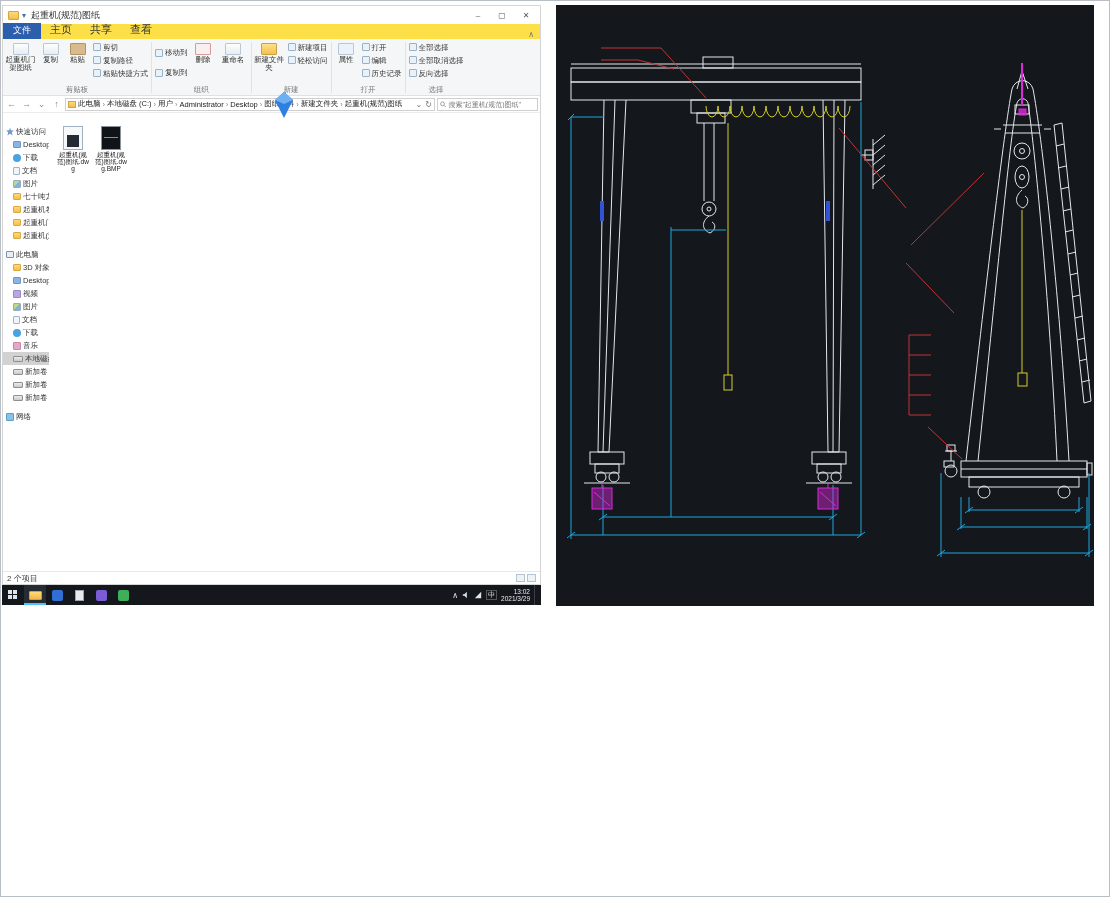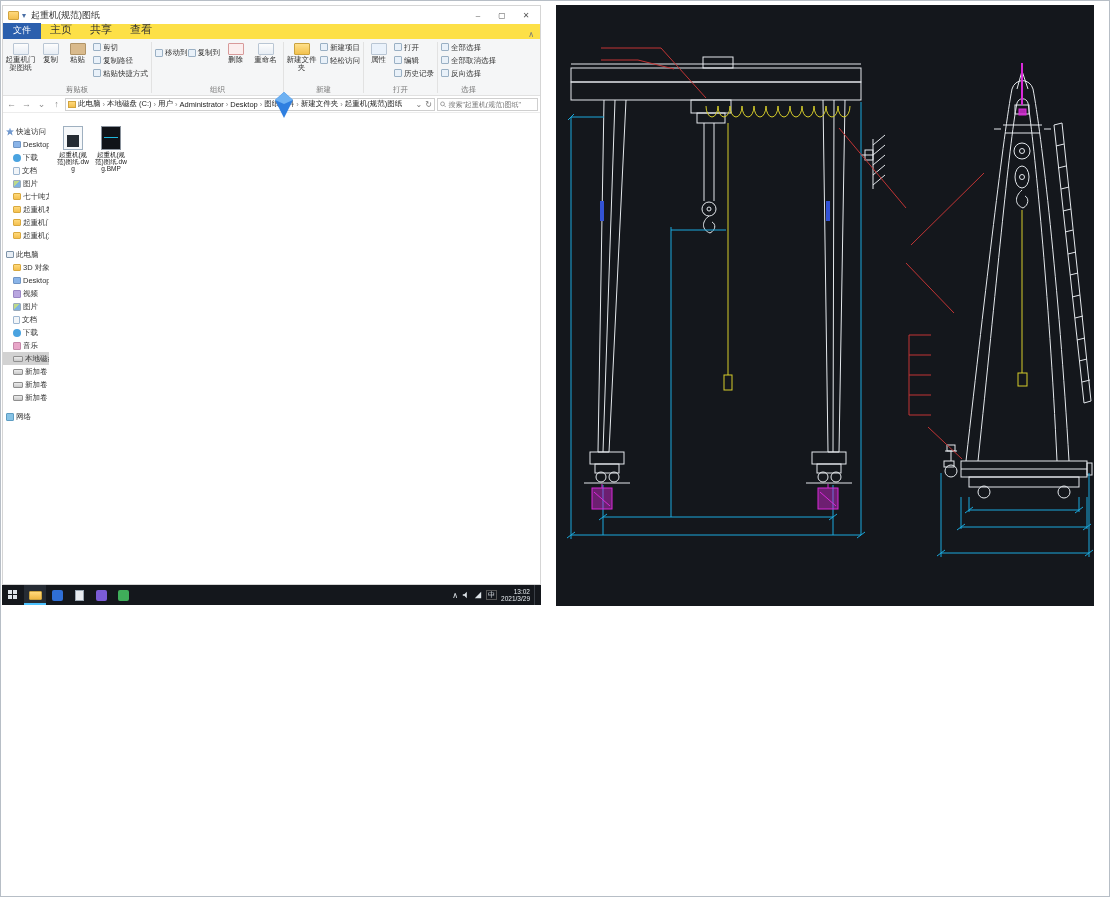--- a/index.html
+++ b/index.html
@@ -25,21 +25,21 @@
   .rbig{width:33px;display:flex;flex-direction:column;align-items:center;padding-top:2px;font-size:7.5px;line-height:8px;text-align:center;color:#333}
   .rbig.narrow{width:27px}
   .bico{width:16px;height:12px;margin:1px 0 1px;border:1px solid #b9c6d4;background:linear-gradient(#fdfdfd,#e7edf4);border-radius:1px}
   .bico.paste{background:#d9ba8c;border-color:#b09468}
   .bico.del{background:#fbeeee;border-color:#d89a9a}
   .bico.fold{background:linear-gradient(#ffe08a,#f2c14e);border-color:#caa23f}
   .bico.prop{background:#eaf2fb}
   .rsmallcol{display:flex;flex-direction:column;padding:3px 2px 0}
   .rsmall{display:flex;align-items:flex-start;font-size:7.5px;height:13px;color:#333;white-space:nowrap}
   .sico{width:8px;height:8px;border:1px solid #9ab0c4;background:#e9f1f9;margin-right:2px;flex:0 0 auto;border-radius:1px}
-  .rmedcol{display:flex;flex-direction:row;padding:3px 2px 0}
+  .rmedcol{display:flex;flex-direction:column;padding:3px 2px 0}
   .rmed{display:flex;align-items:center;font-size:7.5px;height:20px;color:#333;white-space:nowrap}
   .rsep{width:1px;background:#e2e2e2;margin:2px 1px}
   .gem{position:absolute;left:271px;top:52px;z-index:6}
   .addrbar{height:17px;display:flex;align-items:center;padding:1px 2px;gap:2px;background:#fff;border-bottom:1px solid #ececec;flex:0 0 auto}
   .navbtn{width:13px;text-align:center;color:#8b8b8b;font-size:9px}
   .crumbbox{flex:1;height:13px;border:1px solid #cfcfcf;display:flex;align-items:center;padding:0 2px;font-size:7.5px;gap:1px;overflow:hidden;white-space:nowrap;color:#222}
   .crumb-folder{width:8px;height:7px;background:linear-gradient(#ffd97c,#f2bf4e);border:1px solid #d2a43e;flex:0 0 auto;margin-right:1px}
   .crumb-sep{color:#888;padding:0 1px}
   .crumb-end{margin-left:auto;display:flex;gap:3px;color:#777;font-size:8px}
   .searchbox{width:101px;height:13px;border:1px solid #cfcfcf;display:flex;align-items:center;padding:0 2px;gap:2px}
@@ -390,20 +390,27 @@
         </div>
         <div class="tile">
           <span class="fico bmp">
               <i></i>
             </span>
           <span class="flabel">起重机(规范)图纸.dwg.BMP</span>
         </div>
       </div>
     </div>
 
+    <div class="statusbar">
+      <span>2 个项目</span>
+      <span class="viewtoggles">
+        <span class="vt"></span>
+        <span class="vt"></span>
+      </span>
+    </div>
   </div>
 
   <div class="taskbar">
     <div class="tbtn">
         <span class="winlogo">
           <i></i>
           <i></i>
           <i></i>
           <i></i>
         </span>

